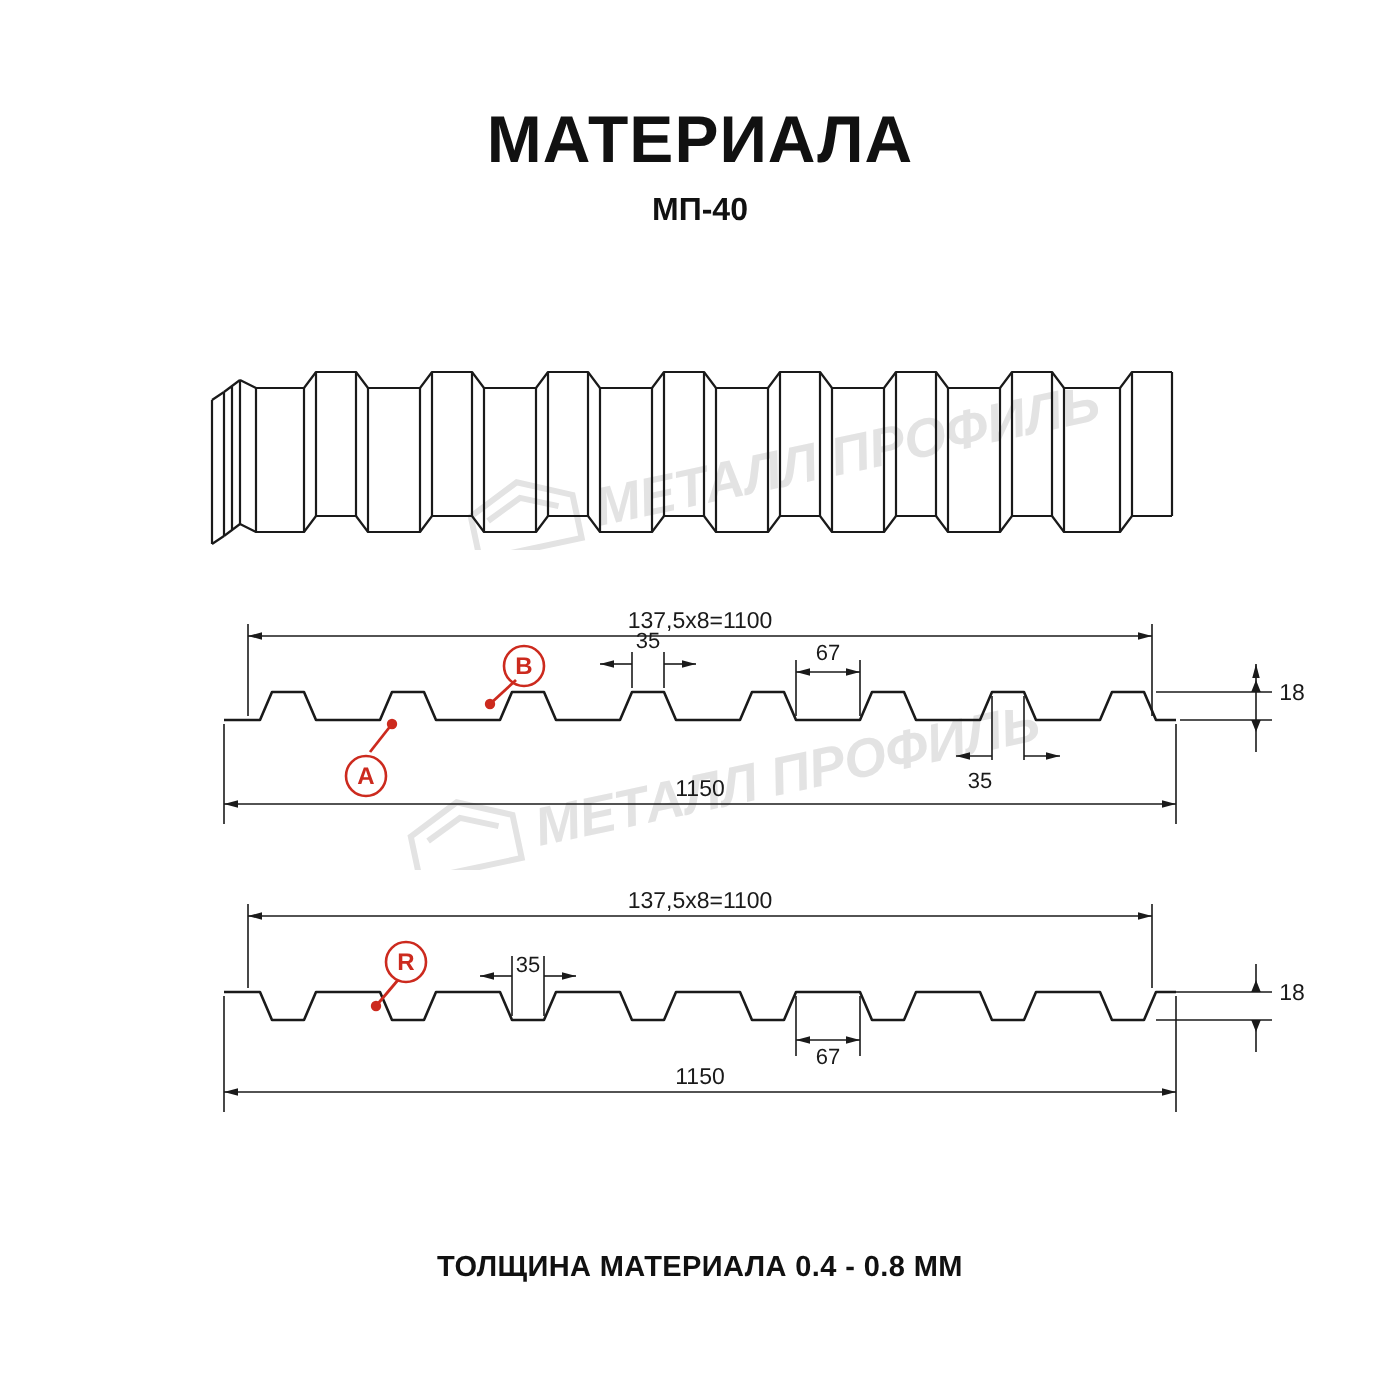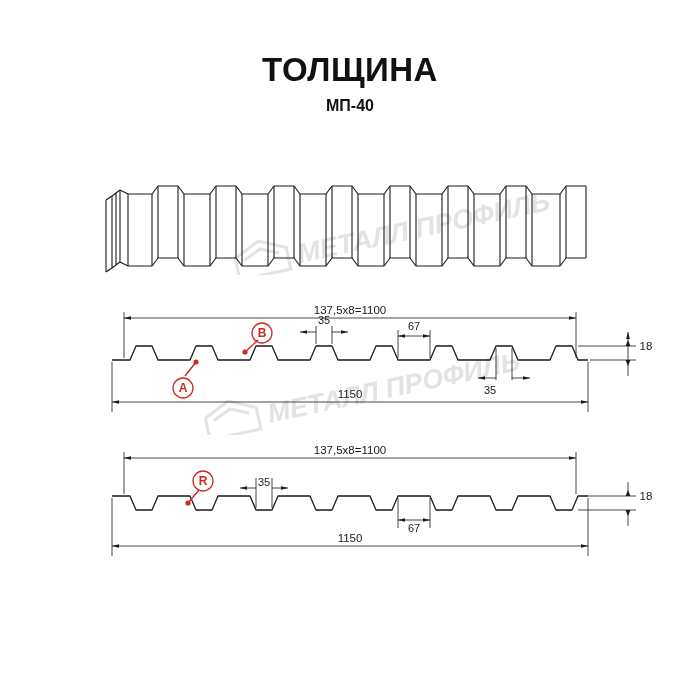--- a/index.html
+++ b/index.html
@@ -62,21 +62,21 @@
     user-select: none;
     opacity: 1;
   }
 </style>
 </head>
 <body>
 
 <div class="page">
 
   <div class="title-block">
-    <div class="title">ТОЛЩИНА</div>
+    <div class="title">МАТЕРИАЛА</div>
     <div class="subtitle">МП-40</div>
   </div>
 
   <div class="wm" style="top:195px; left:228px;">
     <svg width="330" height="80" viewBox="0 0 330 80">
       <g transform="rotate(-12 165 40)">
         <g fill="none" stroke="#e3e3e3" stroke-width="3">
           <path d="M6 30 L32 18 L58 30 L58 52 L6 52 Z"></path>
           <path d="M14 34 L32 26 L50 34"></path>
         </g>
@@ -291,14 +291,15 @@
       <g>
         <line x1="188" y1="503" x2="199" y2="490" stroke="#cc2a1e" stroke-width="1.4"></line>
         <circle cx="188" cy="503" r="2.6" fill="#cc2a1e"></circle>
         <circle cx="203" cy="481" r="10" fill="none" stroke="#cc2a1e" stroke-width="1.3"></circle>
         <text x="203" y="485" text-anchor="middle" font-size="12" font-weight="bold" fill="#cc2a1e">R</text>
       </g>
     </g>
 
   </svg>
 
+  <div class="footer-note">ТОЛЩИНА МАТЕРИАЛА 0.4 - 0.8 ММ</div>
 
 </div>
 
 </body></html>

